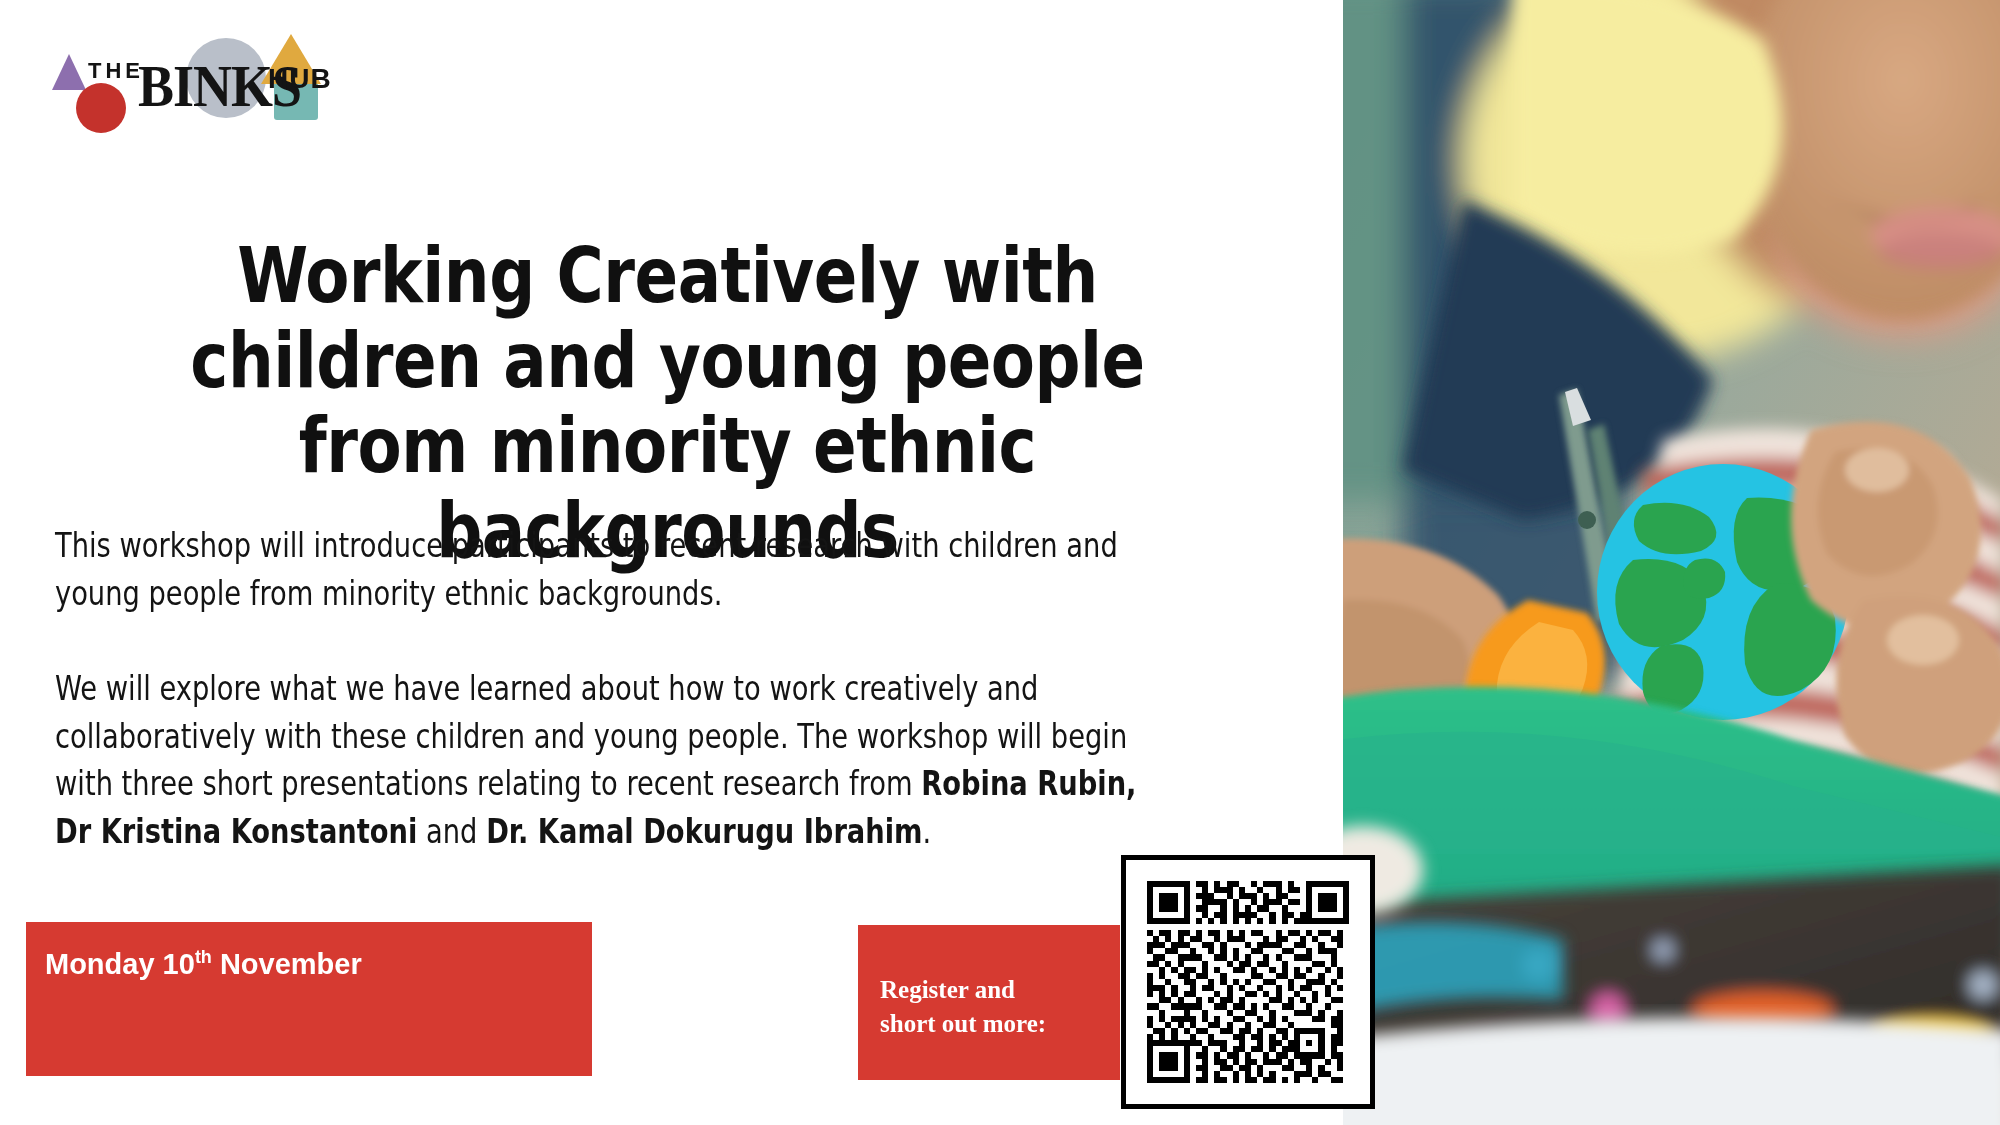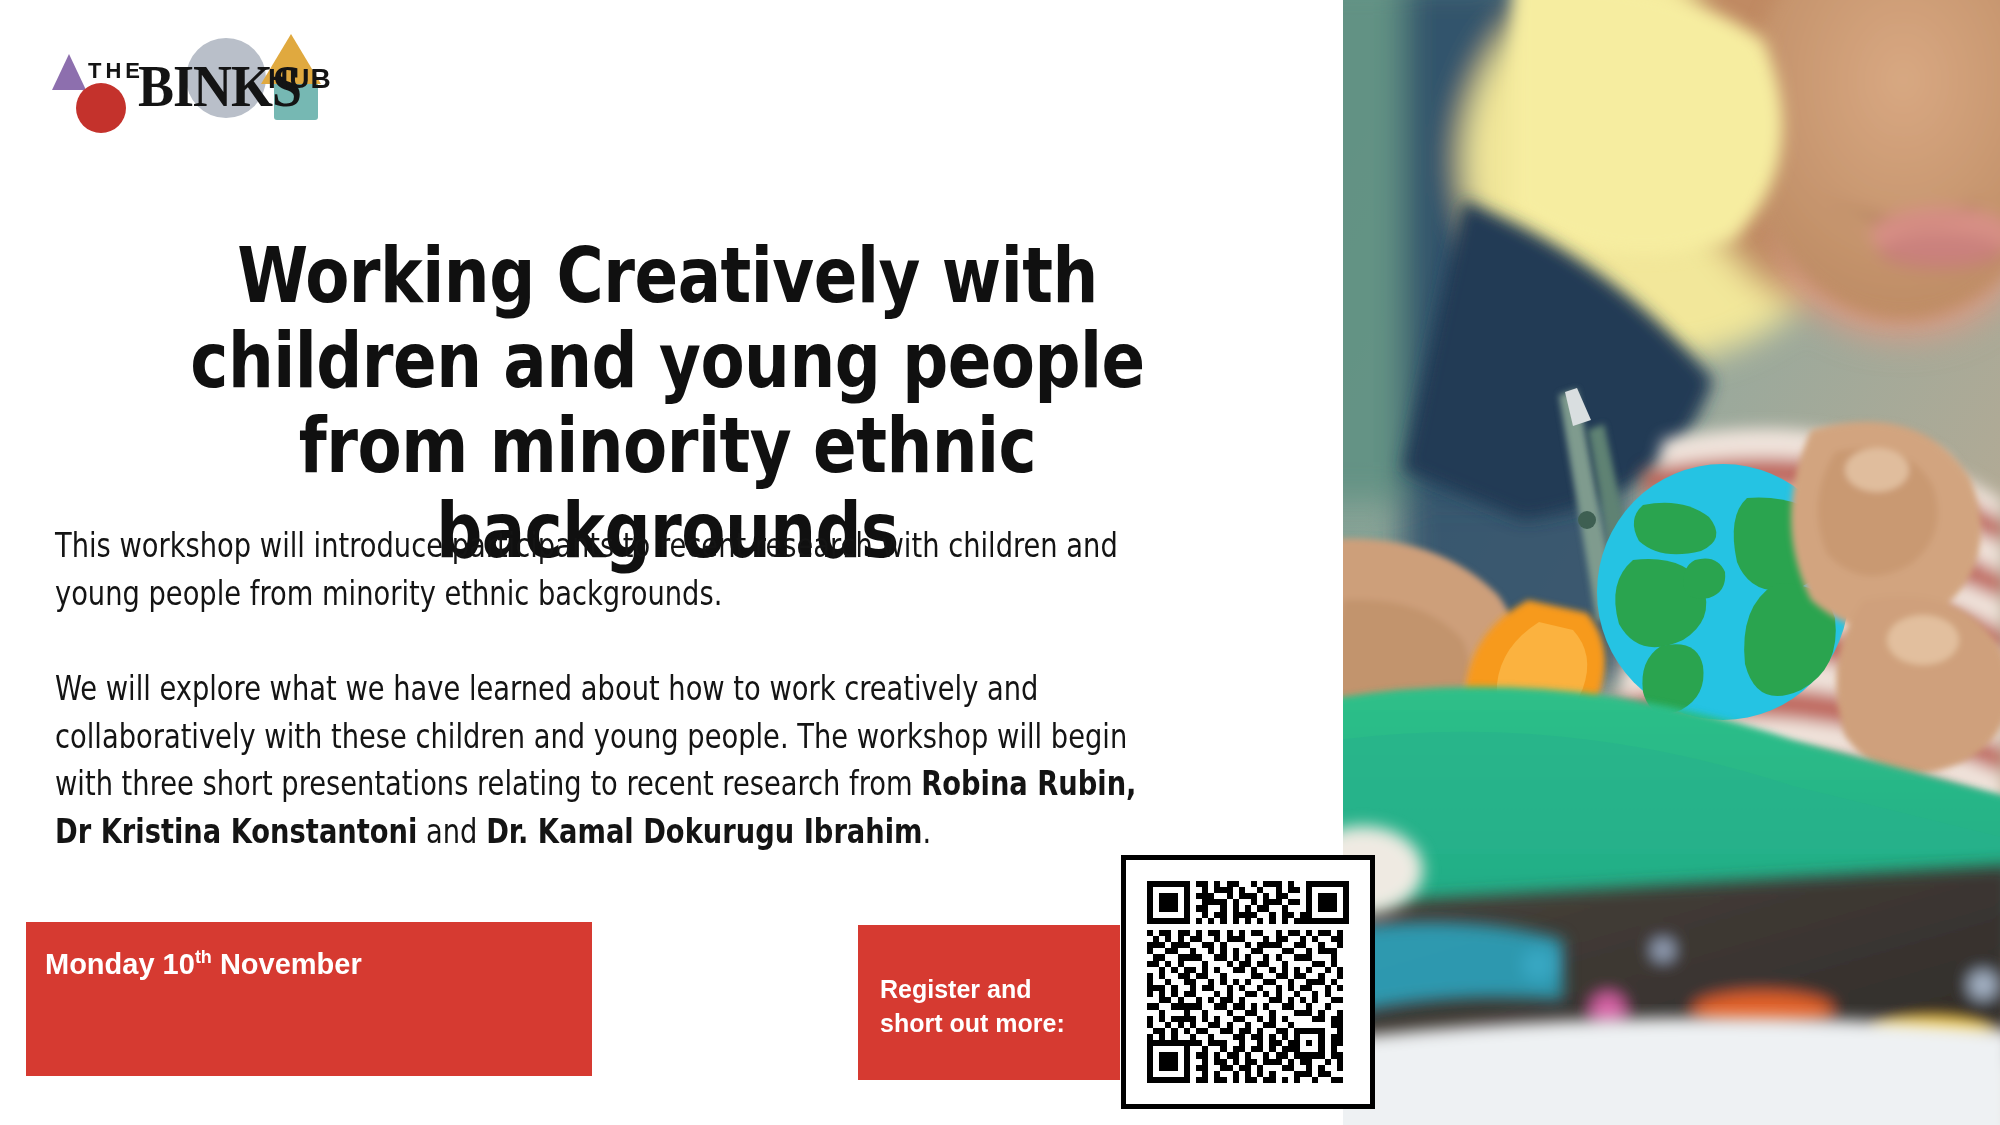--- a/index.html
+++ b/index.html
@@ -100,20 +100,21 @@
     line-height: 0;
   }
   .panel-register {
     left: 858px;
     top: 925px;
     width: 262px;
     height: 155px;
     padding: 48px 16px 0 22px;
     font-size: 25px;
     line-height: 1.35;
+    font-family: Liberation Serif, serif;
   }
 
   
   .qr-wrap {
     position: absolute;
     left: 1121px;
     top: 855px;
     width: 254px;
     height: 254px;
     background: #ffffff;

